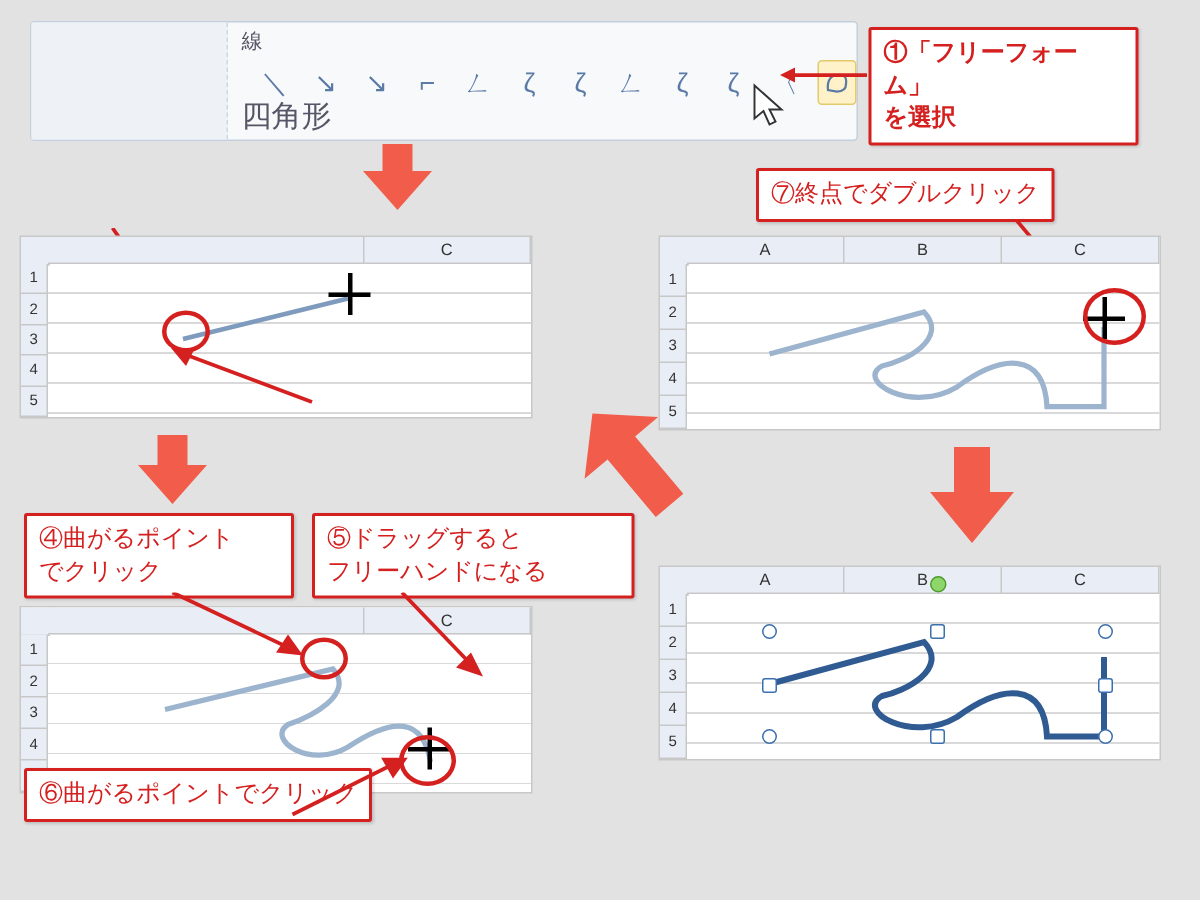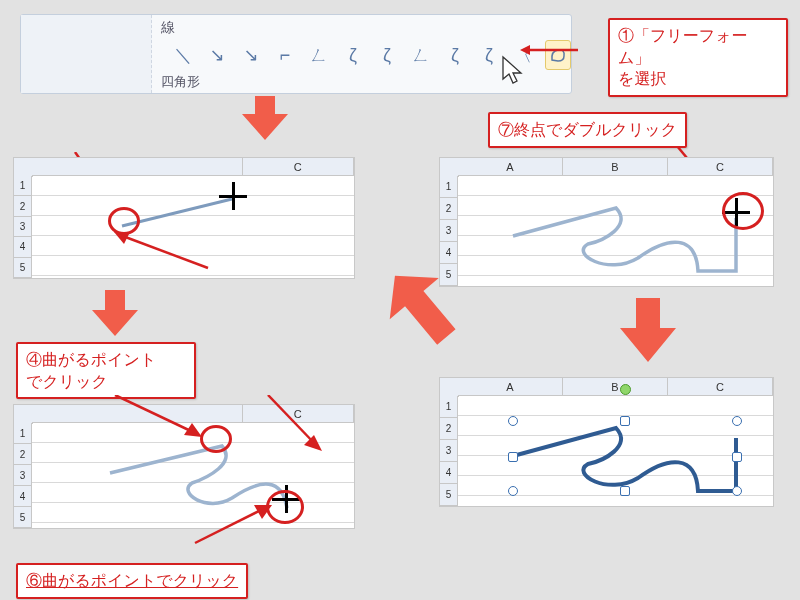--- a/index.html
+++ b/index.html
@@ -38,21 +38,21 @@
     position: absolute;
     left: 140px;
     top: 4px;
     font-size: 14px;
     color: #556;
   }
   .toolbar .labels2 {
     position: absolute;
     left: 140px;
     bottom: 2px;
-    font-size: 13px;
+    font-size: 20px;
     color: #556;
   }
   .toolbar .icons {
     position: absolute;
     left: 150px;
     top: 25px;
     display: flex;
     gap: 10px;
     align-items: center;
   }
@@ -192,21 +192,21 @@
             <path d="M3 14 Q2 5 9 4 Q16 3 15 10 Q15 15 9 15 Z" fill="none" stroke="#5b7aa6" stroke-width="1.5"></path>
           </svg>
     </span>
   </div>
 </div>
 
 <svg class="cursor-svg" style="left:499px; top:55px;" width="30" height="38">
   <path d="M4 2 L4 24 L10 19 L14 28 L18 26 L14 18 L22 18 Z" fill="#fff" stroke="#333" stroke-width="1.3"></path>
 </svg>
 
-<div class="callout" style="left:608px; top:18px; width:160px; white-space:pre-line;">①「フリーフォーム」
+<div class="callout" style="left:579px; top:18px; width:160px; white-space:pre-line;font-weight:bold;">①「フリーフォーム」
 を選択</div>
 <svg class="arrow-line" style="left:520px; top:40px;" width="60" height="20">
   <line x1="58" y1="10" x2="5" y2="10" stroke="#d52020" stroke-width="2.5"></line>
   <polygon points="0,10 10,5 10,15" fill="#d52020"></polygon>
 </svg>
 
 <svg class="big-arrow" style="left:240px; top:96px;" width="50" height="48">
   <path d="M15 0 L35 0 L35 18 L48 18 L25 44 L2 18 L15 18 Z" fill="#f15d4a"></path>
 </svg>
 
@@ -241,20 +241,22 @@
   <polygon points="14,2 30,2 24,14" fill="#d52020"></polygon>
 </svg>
 
 <svg class="big-arrow" style="left:90px; top:290px;" width="50" height="50">
   <path d="M15 0 L35 0 L35 20 L48 20 L25 46 L2 20 L15 20 Z" fill="#f15d4a"></path>
 </svg>
 
 <div class="callout" style="left:16px; top:342px; width:160px; white-space:pre-line;">④曲がるポイント
 でクリック</div>
 
+<div class="callout" style="left:208px; top:342px; width:195px; white-space:pre-line;">⑤ドラッグすると
+フリーハンドになる</div>
 
 <div class="sheet" style="left:14px; top:405px; width:340px; height:123px;">
   <div class="corner"></div>
   <div class="colhead">
     <div style="flex:1.9"></div>
     <div>C</div>
   </div>
   <div class="rowhead">
     <div>1</div>
     <div>2</div>
@@ -272,34 +274,34 @@
 
 <svg class="arrow-line" style="left:110px; top:395px;" width="120" height="60">
   <line x1="5" y1="0" x2="85" y2="38" stroke="#d52020" stroke-width="2.5"></line>
   <polygon points="92,42 74,40 82,28" fill="#d52020"></polygon>
 </svg>
 <svg class="arrow-line" style="left:248px; top:395px;" width="100" height="70">
   <line x1="20" y1="0" x2="68" y2="50" stroke="#d52020" stroke-width="2.5"></line>
   <polygon points="74,56 56,50 66,40" fill="#d52020"></polygon>
 </svg>
 
-<div class="callout" style="left:16px; top:563px;text-decoration:underline;">⑥曲がるポイントでクリック</div>
+<div class="callout" style="left:16px; top:512px;">⑥曲がるポイントでクリック</div>
 <svg class="arrow-line" style="left:190px; top:505px;" width="100" height="40">
   <line x1="5" y1="38" x2="75" y2="3" stroke="#d52020" stroke-width="2.5"></line>
   <polygon points="82,0 64,0 72,14" fill="#d52020"></polygon>
 </svg>
 <div class="circle-mark" style="left:266px; top:490px; width:32px; height:28px;"></div>
 
 <svg class="big-arrow" style="left:380px; top:260px;" width="100" height="90">
   <g transform="rotate(-40 50 45)">
     <path d="M30 80 L54 80 L54 30 L74 30 L42 0 L10 30 L30 30 Z" fill="#f15d4a"></path>
   </g>
 </svg>
 
-<div class="callout" style="left:488px; top:112px;text-align:center;">⑦終点でダブルクリック</div>
+<div class="callout" style="left:504px; top:112px;text-align:center;">⑦終点でダブルクリック</div>
 <svg class="arrow-line" style="left:672px; top:146px;" width="60" height="60">
   <line x1="5" y1="0" x2="40" y2="42" stroke="#d52020" stroke-width="2.5"></line>
   <polygon points="46,48 30,42 40,32" fill="#d52020"></polygon>
 </svg>
 
 <div class="sheet" style="left:440px; top:158px; width:333px; height:128px;">
   <div class="corner"></div>
   <div class="colhead">
     <div>A</div>
     <div>B</div>

